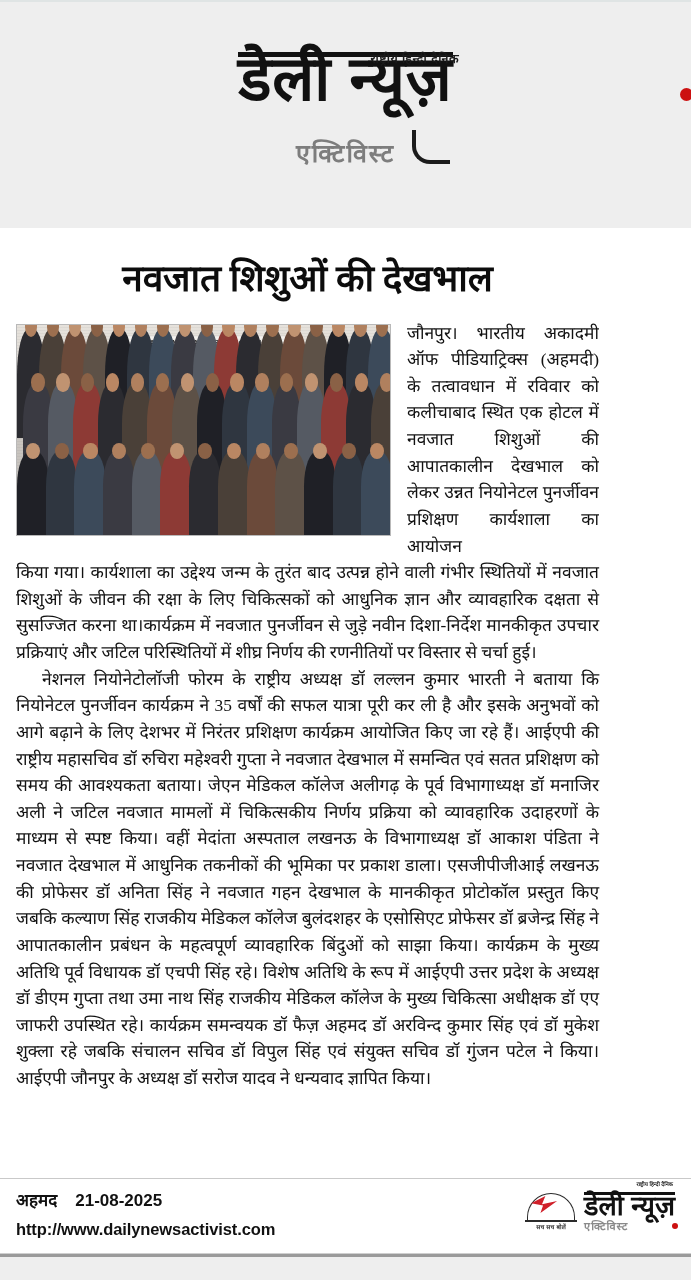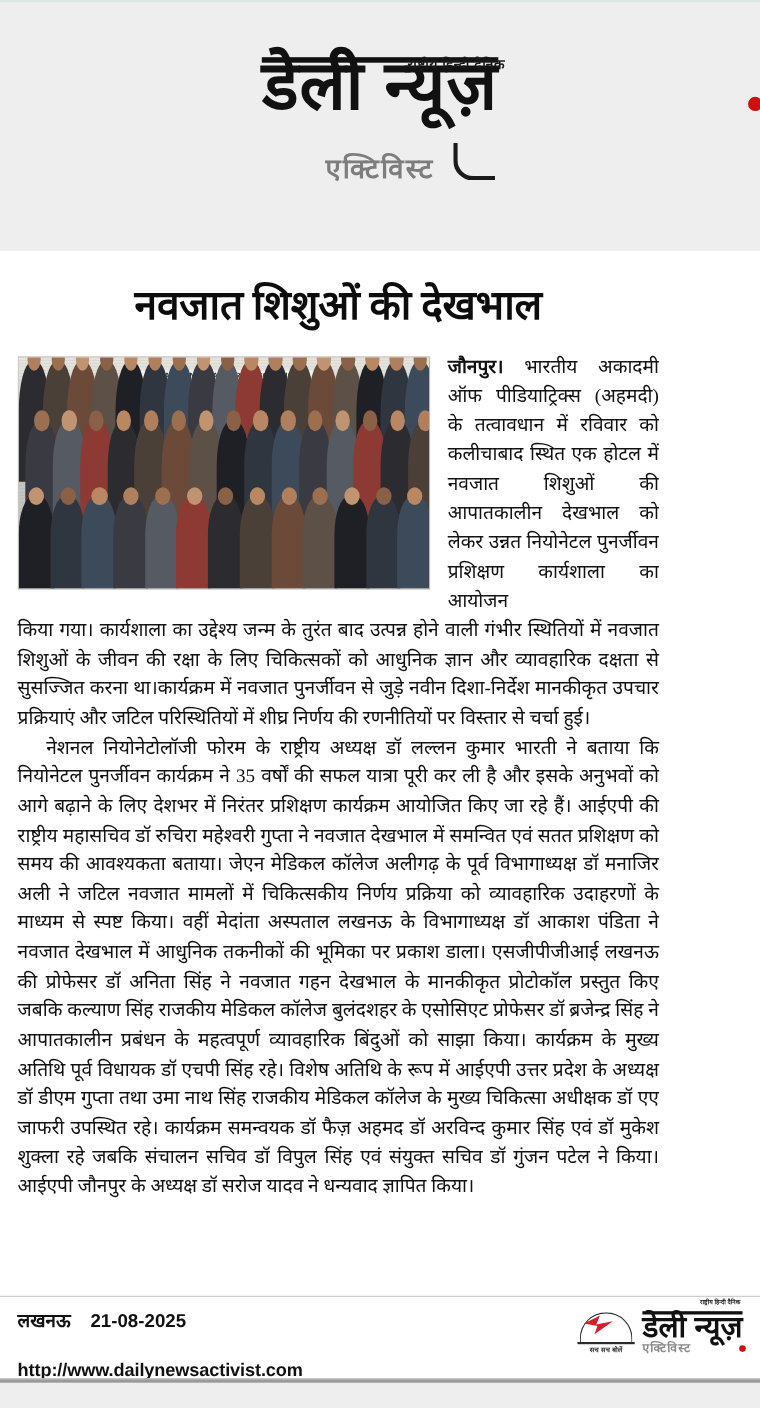--- a/index.html
+++ b/index.html
@@ -195,21 +195,21 @@
     font-family: "Liberation Serif", "DejaVu Serif", serif;
     font-size: 17.4px;
     line-height: 1.53;
     color: #111111;
     text-align: justify;
     text-justify: inter-word;
     hyphens: none;
   }
   .body-text p { margin: 0; }
   .body-text p.indent { text-indent: 26px; }
-  .dateline { font-weight: 700; }
+  .dateline { font-weight: 400; }
   .intro-col { text-align: justify; }
 
   
   .footer {
     position: absolute;
     left: 0;
     top: 1178px;
     width: 691px;
     box-sizing: border-box;
     padding: 0 16px;
@@ -226,21 +226,21 @@
     color: #111111;
   }
   .footer-row1 {
     font-size: 17px;
     font-weight: 700;
     display: flex;
     gap: 18px;
     align-items: baseline;
   }
   .footer-row2 {
-    margin-top: 26px;
+    margin-top: 9px;
     font-size: 16.5px;
     font-weight: 700;
     letter-spacing: -.1px;
   }
   .footer-logo {
     display: flex;
     align-items: center;
     gap: 7px;
     margin-top: 2px;
   }
@@ -478,21 +478,21 @@
     <p>किया गया। कार्यशाला का उद्देश्य जन्म के तुरंत बाद उत्पन्न होने वाली गंभीर स्थितियों में नवजात शिशुओं के जीवन की रक्षा के लिए चिकित्सकों को आधुनिक ज्ञान और व्यावहारिक दक्षता से सुसज्जित करना था।कार्यक्रम में नवजात पुनर्जीवन से जुड़े नवीन दिशा-निर्देश मानकीकृत उपचार प्रक्रियाएं और जटिल परिस्थितियों में शीघ्र निर्णय की रणनीतियों पर विस्तार से चर्चा हुई।</p>
     <p class="indent">नेशनल नियोनेटोलॉजी फोरम के राष्ट्रीय अध्यक्ष डॉ लल्लन कुमार भारती ने बताया कि नियोनेटल पुनर्जीवन कार्यक्रम ने 35 वर्षों की सफल यात्रा पूरी कर ली है और इसके अनुभवों को आगे बढ़ाने के लिए देशभर में निरंतर प्रशिक्षण कार्यक्रम आयोजित किए जा रहे हैं। आईएपी की राष्ट्रीय महासचिव डॉ रुचिरा महेश्वरी गुप्ता ने नवजात देखभाल में समन्वित एवं सतत प्रशिक्षण को समय की आवश्यकता बताया। जेएन मेडिकल कॉलेज अलीगढ़ के पूर्व विभागाध्यक्ष डॉ मनाजिर अली ने जटिल नवजात मामलों में चिकित्सकीय निर्णय प्रक्रिया को व्यावहारिक उदाहरणों के माध्यम से स्पष्ट किया। वहीं मेदांता अस्पताल लखनऊ के विभागाध्यक्ष डॉ आकाश पंडिता ने नवजात देखभाल में आधुनिक तकनीकों की भूमिका पर प्रकाश डाला। एसजीपीजीआई लखनऊ की प्रोफेसर डॉ अनिता सिंह ने नवजात गहन देखभाल के मानकीकृत प्रोटोकॉल प्रस्तुत किए जबकि कल्याण सिंह राजकीय मेडिकल कॉलेज बुलंदशहर के एसोसिएट प्रोफेसर डॉ ब्रजेन्द्र सिंह ने आपातकालीन प्रबंधन के महत्वपूर्ण व्यावहारिक बिंदुओं को साझा किया। कार्यक्रम के मुख्य अतिथि पूर्व विधायक डॉ एचपी सिंह रहे। विशेष अतिथि के रूप में आईएपी उत्तर प्रदेश के अध्यक्ष डॉ डीएम गुप्ता तथा उमा नाथ सिंह राजकीय मेडिकल कॉलेज के मुख्य चिकित्सा अधीक्षक डॉ एए जाफरी उपस्थित रहे। कार्यक्रम समन्वयक डॉ फैज़ अहमद डॉ अरविन्द कुमार सिंह एवं डॉ मुकेश शुक्ला रहे जबकि संचालन सचिव डॉ विपुल सिंह एवं संयुक्त सचिव डॉ गुंजन पटेल ने किया। आईएपी जौनपुर के अध्यक्ष डॉ सरोज यादव ने धन्यवाद ज्ञापित किया।</p>
   </div>
 
 </div>
 
 <div class="footer">
   <div class="footer-inner">
     <div class="footer-left">
       <div class="footer-row1">
-        <span>लखनऊ</span>
+        <span>अहमद</span>
         <span>21-08-2025</span>
       </div>
       <div class="footer-row2">http://www.dailynewsactivist.com</div>
     </div>
 
     <div class="footer-logo">
       <div class="footer-emblem">
         <div class="emblem-dome"></div>
         <div class="emblem-swoosh"></div>
         <div class="emblem-bar"></div>

